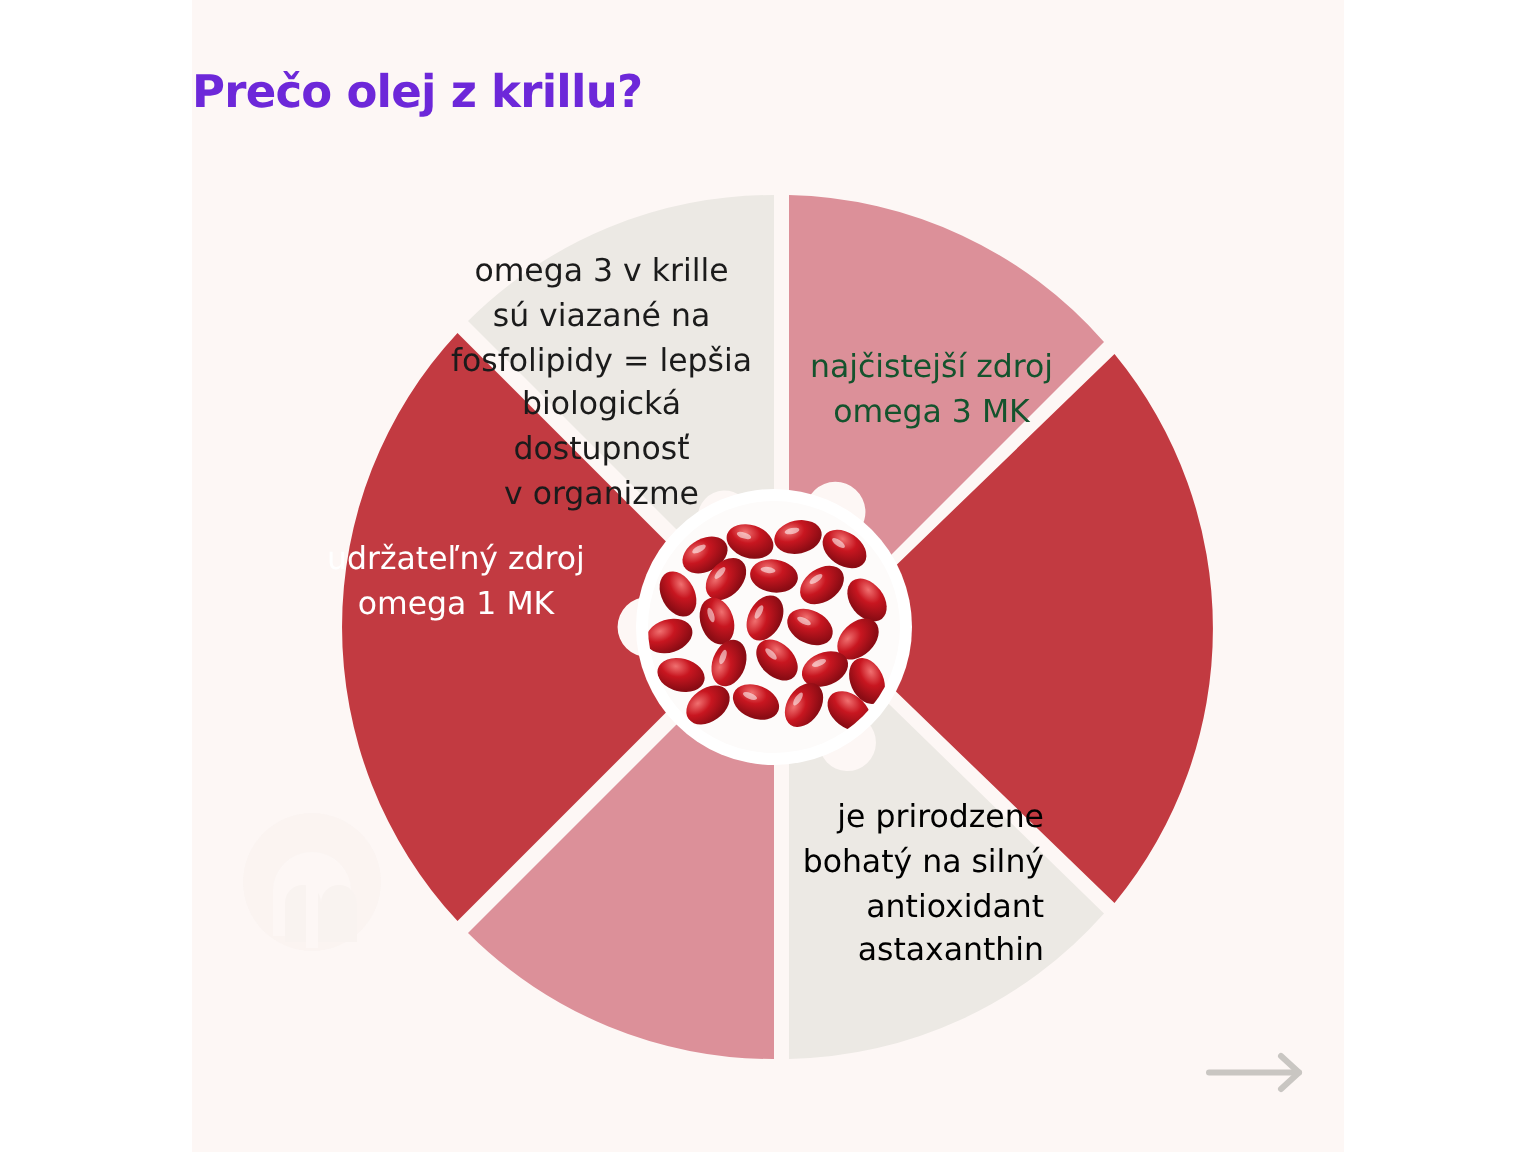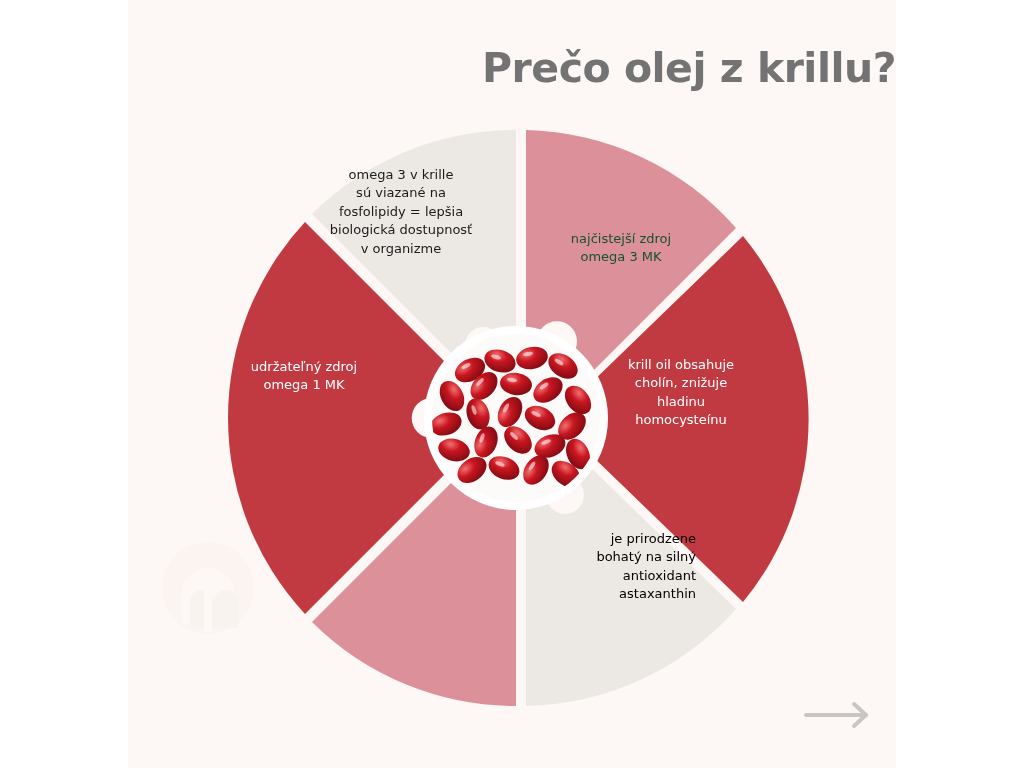--- a/index.html
+++ b/index.html
@@ -26,46 +26,46 @@
     width: 768px;
     height: 768px;
     background: #fdf7f5;
     overflow: hidden;
   }
   #title {
     position: absolute;
     left: 0;
     top: 44px;
     width: 768px;
-    text-align: right;
+    text-align: left;
     font-family: "DejaVu Sans", sans-serif;
     font-weight: bold;
-    font-size: 41px;
+    font-size: 30px;
     letter-spacing: -0.5px;
-    color: #737373;
+    color: #6d28d9;
     white-space: nowrap;
   }
   #wheel {
     position: absolute;
     left: 52px;
     top: 118px;
     width: 664px;
     height: 600px;
   }
   #wheel svg {
     position: absolute;
     left: 0;
     top: 0;
     width: 664px;
     height: 600px;
   }
   .piece-label {
     position: absolute;
     font-family: "DejaVu Sans", sans-serif;
-    font-size: 13px;
+    font-size: 21px;
     line-height: 1.42;
     white-space: pre-line;
   }
   .lbl-tl { left: 108px; top: 48px;  width: 226px; text-align: center; color: #1b1b1b; }
   .lbl-tr { left: 330px; top: 112px; width: 222px; text-align: center; color: #14532d; }
   .lbl-r  { left: 398px; top: 238px; width: 206px; text-align: center; color: #ffffff; }
   .lbl-br { left: 300px; top: 412px; width: 216px; text-align: right;   color: #000000; }
   .lbl-bl { left: 98px;  top: 398px; width: 226px; text-align: center; color: #1b1b1b; }
   .lbl-l  { left: 18px;  top: 240px; width: 212px; text-align: center; color: #ffffff; }
   #watermark {
@@ -214,24 +214,20 @@
         </g>
       </svg>
 
       <div class="piece-label lbl-tl">omega 3 v krille
 sú viazané na
 fosfolipidy = lepšia
 biologická dostupnosť
 v organizme</div>
       <div class="piece-label lbl-tr">najčistejší zdroj
 omega 3 MK</div>
-      <div class="piece-label lbl-r">krill oil obsahuje
-cholín, znižuje
-hladinu
-homocysteínu</div>
       <div class="piece-label lbl-br">je prirodzene
 bohatý na silný
 antioxidant
 astaxanthin</div>
       <div class="piece-label lbl-l">udržateľný zdroj
 omega 1 MK</div>
     </div>
 
     <svg id="watermark" viewBox="0 0 120 120">
       <circle cx="60" cy="60" r="46" fill="#f7f0ec" opacity="0.85"></circle>

